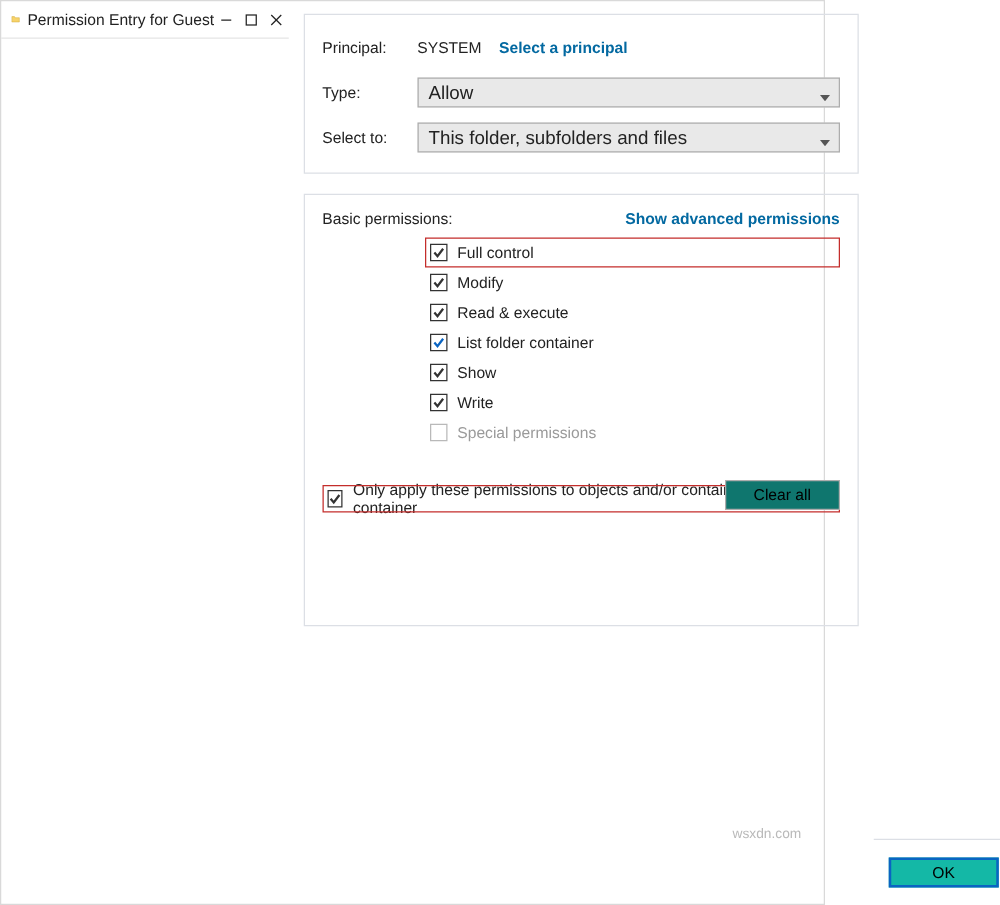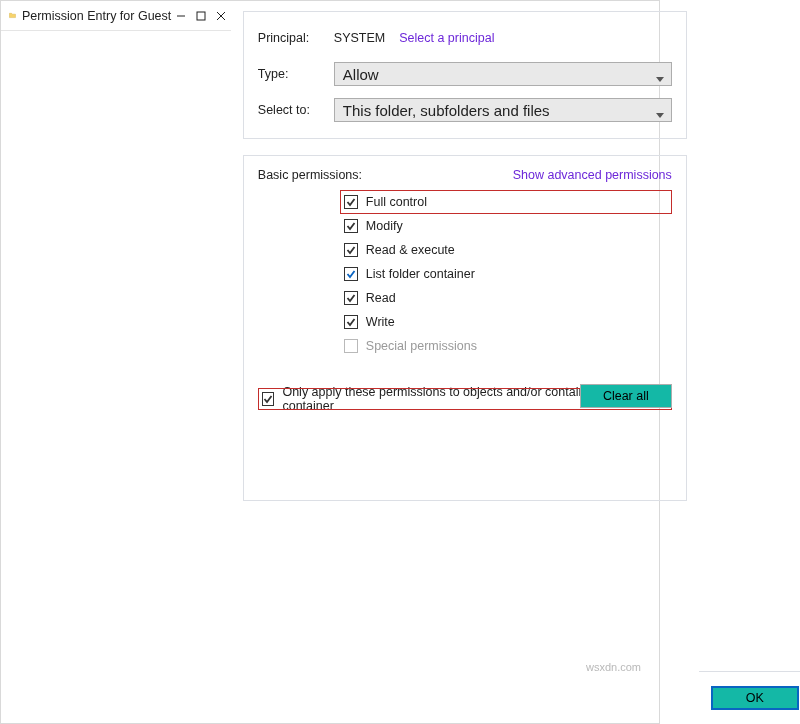--- a/index.html
+++ b/index.html
@@ -10,39 +10,39 @@
   .titlebar .title { flex:0 0 auto; font-size:12.5px; }
   .titlebar .spacer { flex:1; }
   .winbtn { width:46px; height:30px; display:flex; align-items:center; justify-content:center; }
   .winbtn svg { width:10px; height:10px; stroke:#222; fill:none; stroke-width:1; }
   .content { flex:1; padding:10px 12px 0 12px; display:flex; flex-direction:column; }
   .panel { border:1px solid #dcdfe5; padding:12px 14px 14px 14px; }
   .panel.top { margin-bottom:16px; }
   .row { display:flex; align-items:center; min-height:28px; margin-bottom:8px; }
   .row:last-child { margin-bottom:0; }
   .row-label { width:76px; }
-  .link { color:#6d28d9; cursor:pointer; }
+  .link { color:#0369a1; cursor:pointer;font-weight:bold; }
   .principal-val { margin-right:14px; }
   .select { position:relative; width:338px; height:24px; border:1px solid #adadad; background:#e9e9e9; display:flex; align-items:center; padding:0 8px; font-size:15px; color:#222; }
   .select .caret { position:absolute; right:6px; top:7px; }
   .select .caret svg { width:10px; height:8px; fill:#555; }
   .panel.basic { flex:0 0 auto; padding:12px 14px 90px 14px; }
   .basic-header { display:flex; align-items:flex-start; }
   .basic-title { flex:1; }
   .perm-list { margin-top:8px; margin-left:82px; }
   .chk-row { display:flex; align-items:center; height:24px; padding:0 4px; }
   .hl-red { outline:1px solid #c42d2b; outline-offset:-1px; }
   .chk { width:14px; height:14px; border:1px solid #333; margin-right:8px; display:flex; align-items:center; justify-content:center; background:#fff; }
   .chk.disabled { border-color:#b9b9b9; }
   .chk svg { width:10px; height:10px; stroke:#333; stroke-width:1.8; fill:none; }
   .chk.blue svg { stroke:#0a64c2; }
   .chk-label.disabled { color:#9a9a9a; }
   .only-row-wrap { position:relative; margin-top:30px; }
   .only-row { display:inline-flex; align-items:center; height:22px; padding:0 6px 0 4px; }
-  .clear-btn { position:absolute; right:0; top:-4px; width:92px; height:24px; border:1px solid #adadad; background:#14b8a6; font:inherit; }
+  .clear-btn { position:absolute; right:0; top:-4px; width:92px; height:24px; border:1px solid #adadad; background:#0f766e; font:inherit; }
   .footer { height:52px; border-top:1px solid #dcdfe5; display:flex; align-items:center; justify-content:flex-end; padding:0 12px; gap:8px; margin-top:auto; }
   .btn { width:88px; height:24px; border:1px solid #adadad; background:#14b8a6; font:inherit; }
   .btn.primary { border:2px solid #0a64c2; }
   .watermark { position:absolute; right:18px; bottom:50px; font-size:11px; color:#b9b9b9; }
   .window { position:relative; }
 </style>
 </head>
 <body>
 
 <div class="window">
@@ -138,21 +138,21 @@
               </svg>
             </span>
             <span class="chk-label">List folder container</span>
           </div>
           <div class="chk-row">
             <span class="chk">
               <svg viewBox="0 0 10 10">
                 <polyline points="1.5,5 4,8 8.5,2"></polyline>
               </svg>
             </span>
-            <span class="chk-label">Read</span>
+            <span class="chk-label">Show</span>
           </div>
           <div class="chk-row">
             <span class="chk">
               <svg viewBox="0 0 10 10">
                 <polyline points="1.5,5 4,8 8.5,2"></polyline>
               </svg>
             </span>
             <span class="chk-label">Write</span>
           </div>
           <div class="chk-row">

